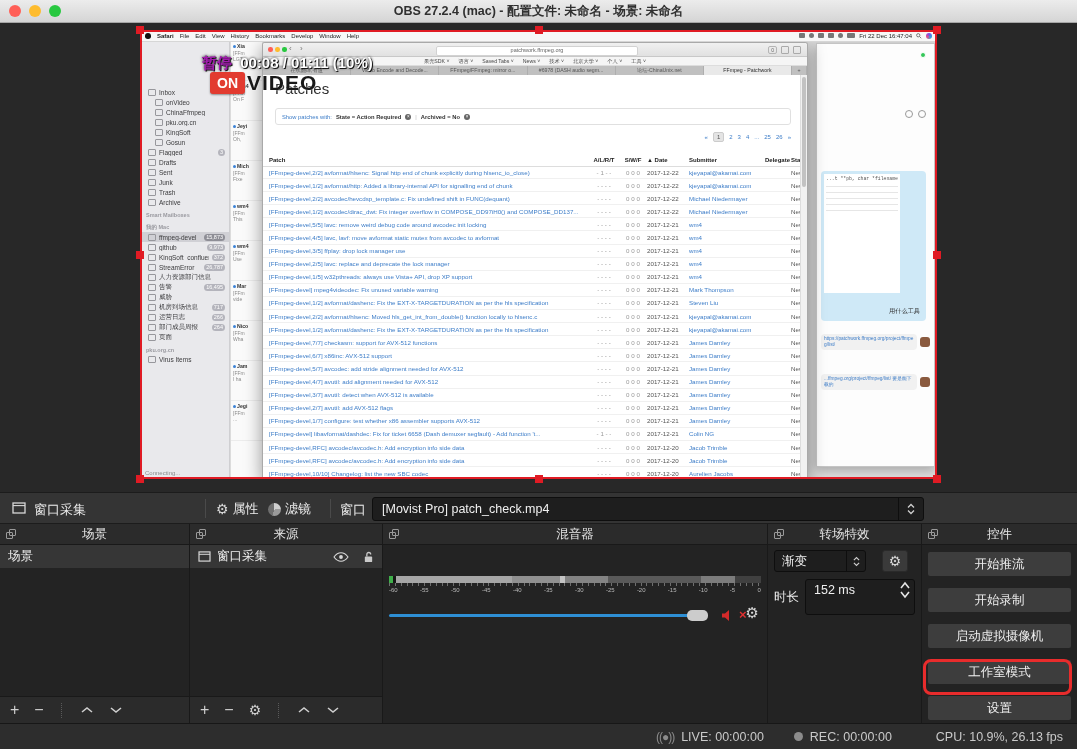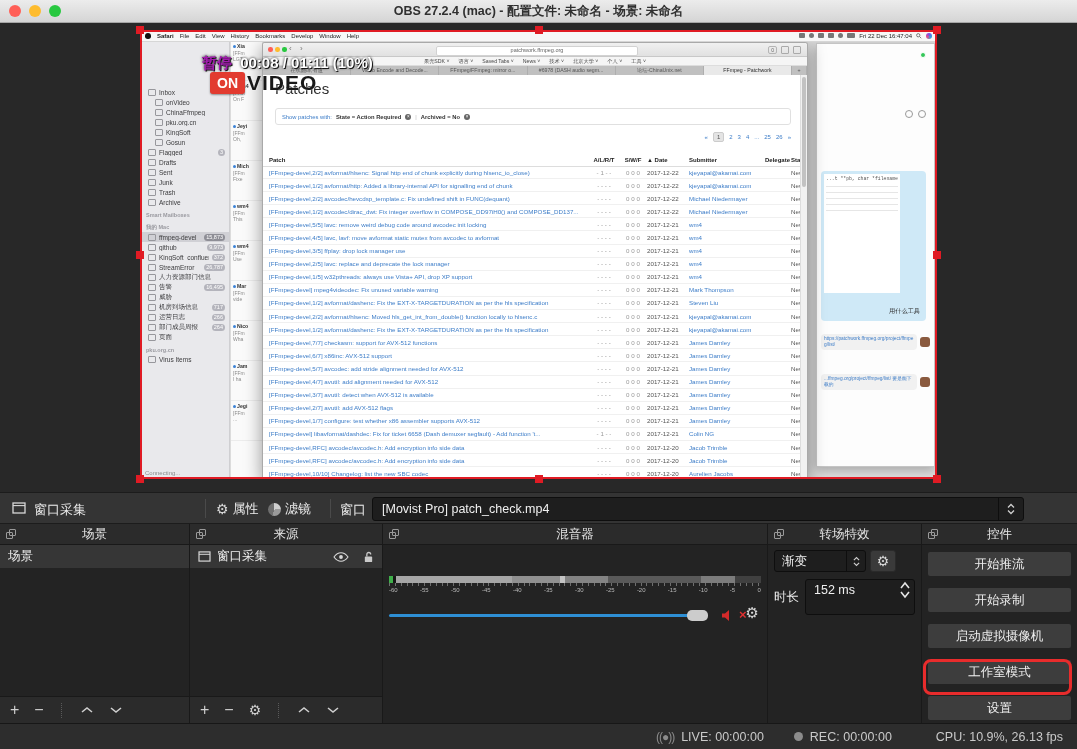--- a/index.html
+++ b/index.html
@@ -114,21 +114,21 @@
   
   .srcbar{position:absolute;top:492px;left:0;right:0;height:32px;background:#343434;border-top:1px solid #1c1c1c;
     border-bottom:1px solid #1c1c1c;z-index:5;box-sizing:border-box}
   .sb-abs{position:absolute}
   .sb-srclabel{left:34px;top:8px;font-size:13px;color:#ececec}
   .sb-sep{position:absolute;top:6px;width:1px;height:19px;background:#4a4a4a}
   .sb-group{top:7px;display:flex;gap:4px;align-items:center;font-size:13px;color:#ececec}
   .gear{font-family:"DejaVu Sans",sans-serif;font-size:14px;color:#d8d8d8;line-height:1}
   .fan{width:13px;height:13px;border-radius:50%;background:conic-gradient(#cfcfcf 0 90deg,#9a9a9a 90deg 200deg,#6f6f6f 200deg 360deg)}
   .sb-winlabel{left:340px;top:8px;font-size:13px;color:#ececec}
-  .sb-drop{left:372px;top:4px;width:652px;height:24px;background:#1e1e1e;border:1px solid #0e0e0e;border-radius:3px;color:#f0f0f0;
+  .sb-drop{left:372px;top:4px;width:552px;height:24px;background:#1e1e1e;border:1px solid #0e0e0e;border-radius:3px;color:#f0f0f0;
     font-size:12.5px;line-height:22px;padding-left:9px;box-sizing:border-box}
   .dropchev{position:absolute;right:0;top:0;bottom:0;width:24px;border-left:1px solid #0e0e0e;display:flex;align-items:center;justify-content:center}
   
   .dock{position:absolute;top:524px;left:0;right:0;height:199px;background:#232323}
   .col{position:absolute;top:0;bottom:0;border-right:1px solid #191919;box-sizing:border-box}
   .col.scenes{left:0;width:190px}
   .col.sources{left:190px;width:193px}
   .col.mixer{left:383px;width:385px}
   .col.trans{left:768px;width:154px}
   .col.controls{left:922px;width:155px;border-right:none}
@@ -152,21 +152,21 @@
     #c4c4c4 46% 47.4%,#838383 47.4% 59%,#595959 59% 84%,#7c7c7c 84% 93%,#404040 93% 100%)}
   .metert{height:3px;background:repeating-linear-gradient(90deg,#6f6f6f 0 1px,transparent 1px 5.85px)}
   .ticks{display:flex;justify-content:space-between;font-size:6px;color:#b9b9b9;margin-top:1px}
   .sliderrow{position:absolute;left:6px;right:6px;top:63px;height:16px}
   .strack{position:absolute;left:0;top:6px;width:310px;height:3px;background:#2e8fd4;border-radius:2px}
   .shandle{position:absolute;left:298px;top:2px;width:21px;height:11px;background:#ccc;border-radius:5px}
   .smute{position:absolute;left:332px;top:1px}
   .sx{position:absolute;left:350px;top:-1px;color:#e03131;font-size:13px;font-weight:bold}
   .sgear{position:absolute;right:2px;top:-2px;font-size:15px}
   
-  .trow1{display:flex;padding:5px 6px 0 6px;gap:4px}
+  .trow1{display:flex;padding:5px 6px 0 6px;gap:16px}
   .tsel{width:92px;height:22px;background:#1e1e1e;border:1px solid #0e0e0e;border-radius:3px;position:relative;color:#f0f0f0;
     font-size:12.5px;line-height:20px;padding-left:7px;box-sizing:border-box}
   .tselchev{position:absolute;right:0;top:0;bottom:0;width:18px;border-left:1px solid #0e0e0e;display:flex;align-items:center;justify-content:center}
   .tgear{width:26px;height:22px;background:#3a3a3a;border:1px solid #2a2a2a;border-radius:3px;display:flex;align-items:center;
     justify-content:center;box-sizing:border-box}
   .trow2{display:flex;align-items:center;padding:7px 6px 0 6px;gap:6px;color:#e8e8e8;font-size:12.5px}
   .tspin{flex:1;height:36px;background:#1e1e1e;border:1px solid #0e0e0e;border-radius:3px;position:relative;color:#f0f0f0;
     font-size:12.5px;line-height:20px;padding-left:8px;box-sizing:border-box}
   .tarrows{position:absolute;right:3px;top:1px;display:flex;flex-direction:column;gap:0px}
   

